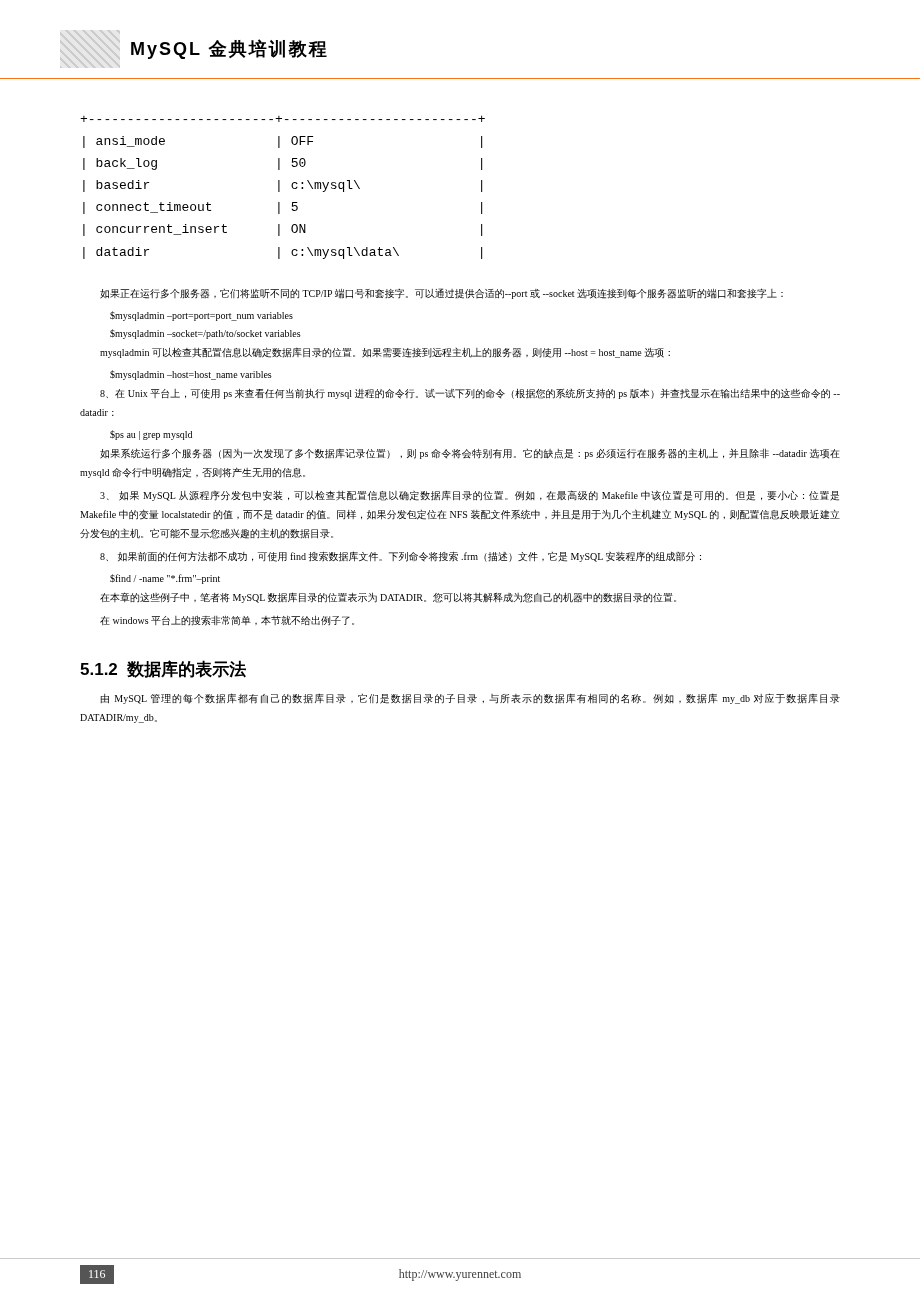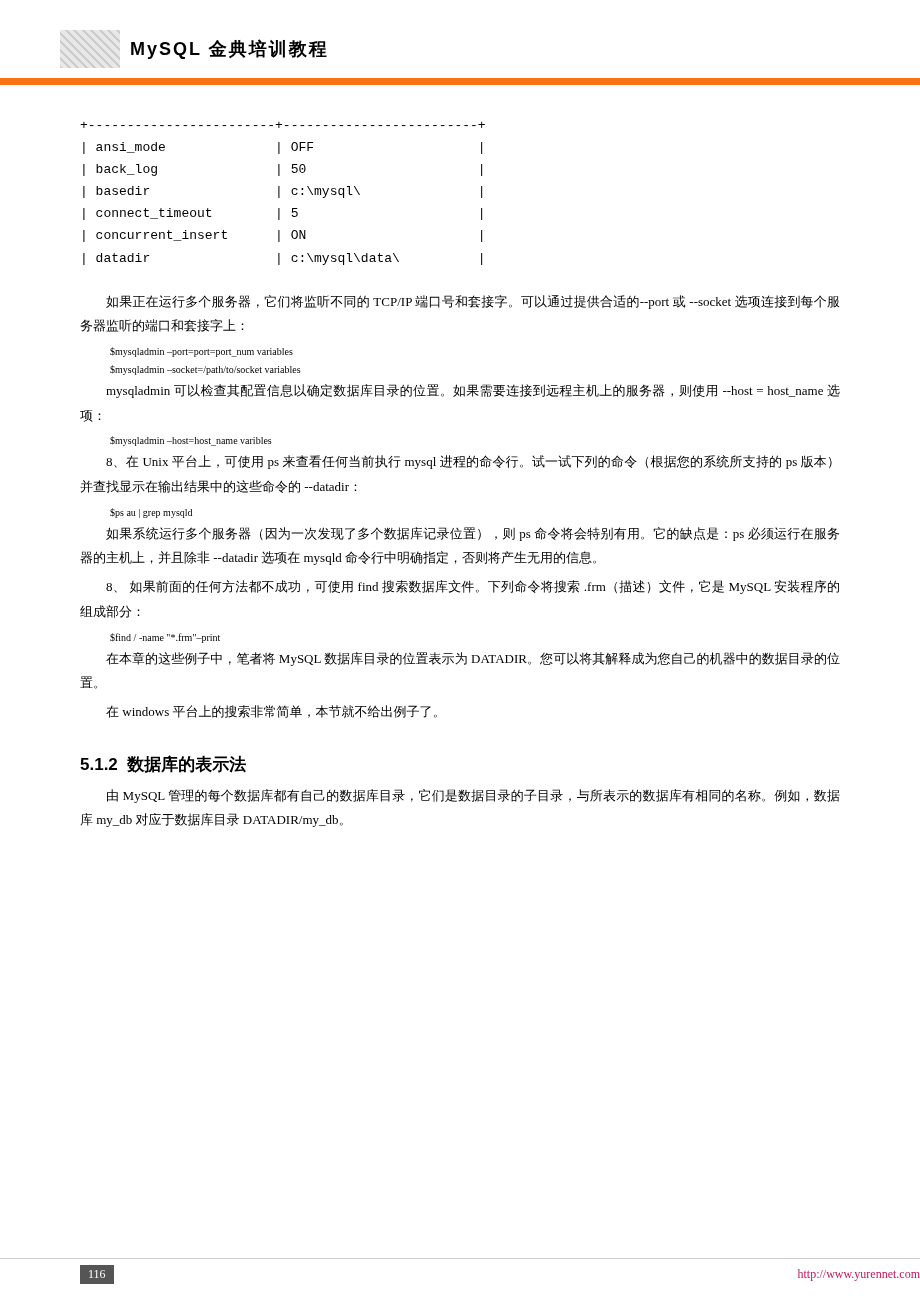--- a/index.html
+++ b/index.html
@@ -20,21 +20,21 @@
     .page {
       width: 920px;
       min-height: 1302px;
       background: #fff;
       padding: 0;
       position: relative;
     }
 
     .header {
       padding: 30px 60px 10px 60px;
-      border-bottom: 7px solid #f97316;
+      border-bottom: 1px solid #f97316;
       display: flex;
       align-items: center;
       gap: 0;
     }
 
     .header-logo {
       width: 60px;
       height: 38px;
       background: repeating-linear-gradient(
         45deg,
@@ -63,21 +63,21 @@
       font-size: 13px;
       line-height: 1.7;
       margin: 10px 0 20px 0;
       white-space: pre;
     }
 
     .para {
       text-indent: 2em;
       line-height: 1.9;
       margin-bottom: 4px;
-      font-size: 13px;
+      font-size: 10px;
       text-align: justify;
     }
 
     .code-inline {
       font-family: Liberation Serif, serif;
       font-size: 10px;
       margin-left: 3em;
       display: block;
       line-height: 1.8;
     }
@@ -90,37 +90,37 @@
       margin-bottom: 8px;
     }
 
     .footer {
       position: absolute;
       bottom: 20px;
       left: 0;
       right: 0;
       display: flex;
       align-items: center;
-      justify-content: flex-end;
+      justify-content: center;
       border-top: 1px solid #ccc;
       padding-top: 8px;
     }
 
     .footer-page {
       background: #555;
       color: #fff;
       font-size: 12px;
       padding: 2px 8px;
       position: absolute;
       left: 80px;
     }
 
     .footer-url {
       font-size: 12px;
-      color: #be185d;
+      color: #404040;
       text-align: center;
     }
   </style>
 </head>
 <body>
 
 <div class="page">
 
   <div class="header">
     <div class="header-logo"></div>
@@ -145,20 +145,21 @@
     <p class="para">mysqladmin 可以检查其配置信息以确定数据库目录的位置。如果需要连接到远程主机上的服务器，则使用 --host = host_name 选项：</p>
 
     <span class="code-inline">$mysqladmin –host=host_name varibles</span>
 
     <p class="para">8、在 Unix 平台上，可使用 ps 来查看任何当前执行 mysql 进程的命令行。试一试下列的命令（根据您的系统所支持的 ps 版本）并查找显示在输出结果中的这些命令的 --datadir：</p>
 
     <span class="code-inline">$ps au | grep mysqld</span>
 
     <p class="para">如果系统运行多个服务器（因为一次发现了多个数据库记录位置），则 ps 命令将会特别有用。它的缺点是：ps 必须运行在服务器的主机上，并且除非 --datadir 选项在 mysqld 命令行中明确指定，否则将产生无用的信息。</p>
 
+    <p class="para">3、 如果 MySQL 从源程序分发包中安装，可以检查其配置信息以确定数据库目录的位置。例如，在最高级的 Makefile 中该位置是可用的。但是，要小心：位置是 Makefile 中的变量 localstatedir 的值，而不是 datadir 的值。同样，如果分发包定位在 NFS 装配文件系统中，并且是用于为几个主机建立 MySQL 的，则配置信息反映最近建立分发包的主机。它可能不显示您感兴趣的主机的数据目录。</p>
 
     <p class="para">8、 如果前面的任何方法都不成功，可使用 find 搜索数据库文件。下列命令将搜索 .frm（描述）文件，它是 MySQL 安装程序的组成部分：</p>
 
     <span class="code-inline">$find / -name   "*.frm"–print</span>
 
     <p class="para">在本章的这些例子中，笔者将 MySQL 数据库目录的位置表示为 DATADIR。您可以将其解释成为您自己的机器中的数据目录的位置。</p>
 
     <p class="para">在 windows 平台上的搜索非常简单，本节就不给出例子了。</p>
 
     <div class="section-title">

